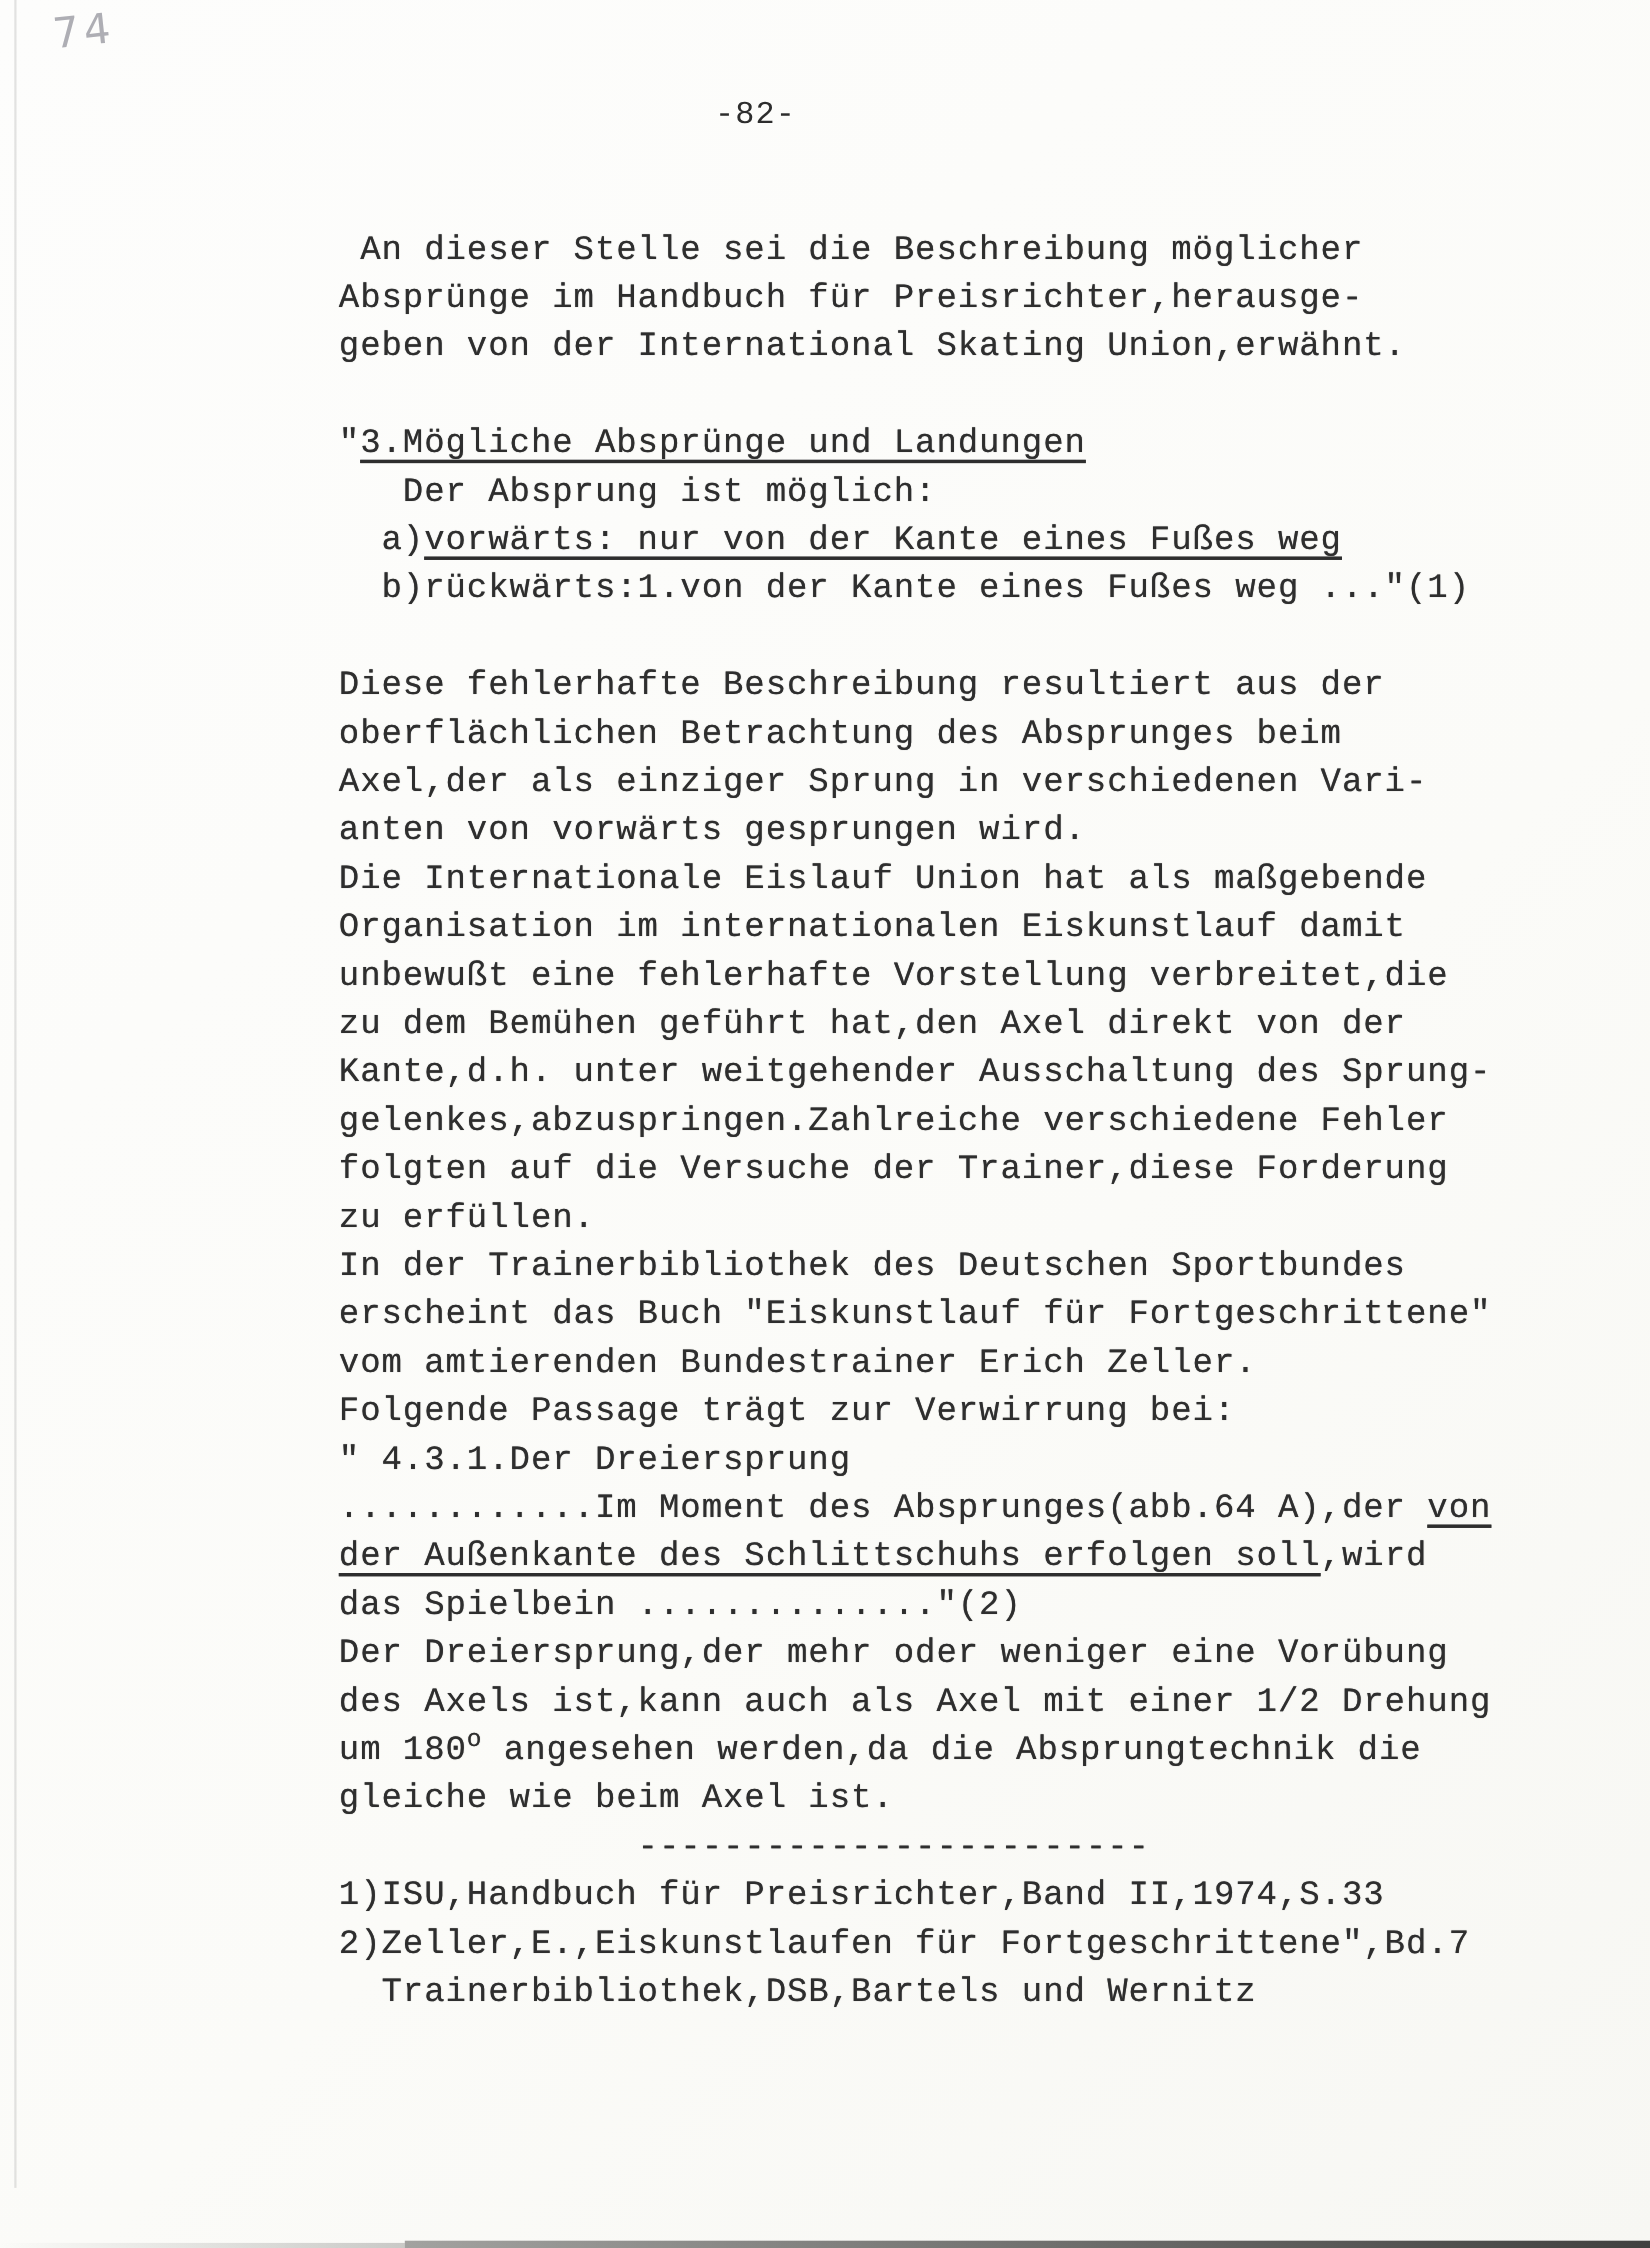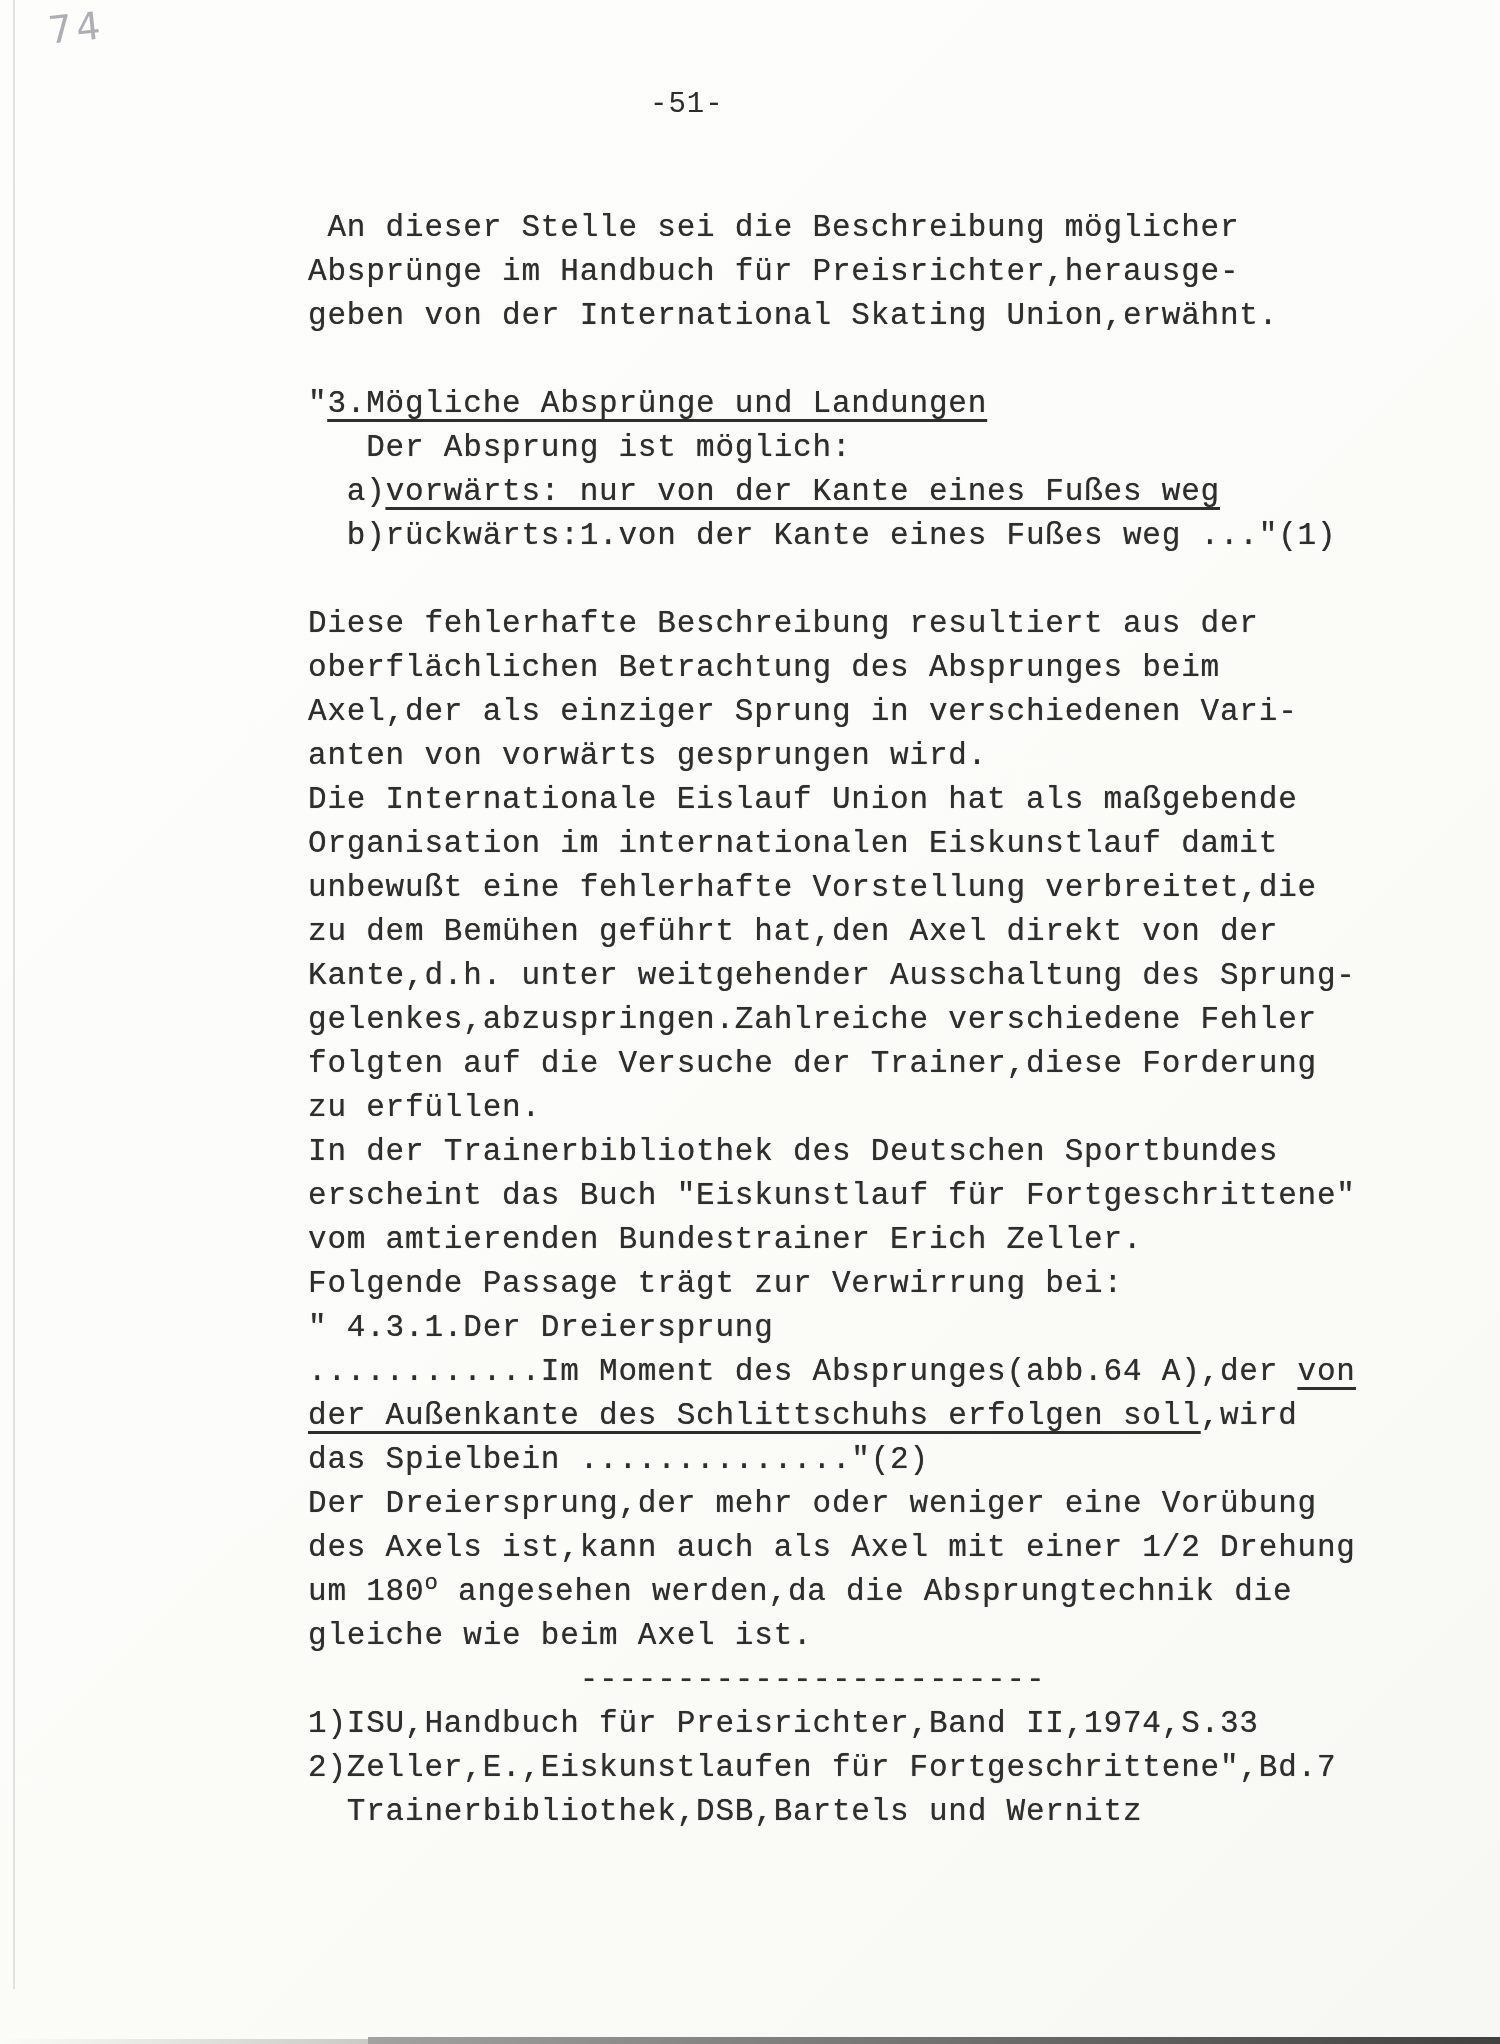--- a/index.html
+++ b/index.html
@@ -71,17 +71,17 @@
     left: 0; bottom: 0; width: 368px; height: 5px;
     background: linear-gradient(to right, rgba(120,120,118,0.0), rgba(110,110,108,0.35));
   }
 </style>
 </head>
 <body>
 
 <div class="page">
   <div class="edge-line"></div>
   <div class="pencil-note">74</div>
-  <div class="page-number">-51-</div>
+  <div class="page-number">-82-</div>
   <div class="text-block"><div class="line"><span> An dieser Stelle sei die Beschreibung möglicher</span></div><div class="line"><span>Absprünge im Handbuch für Preisrichter,herausge-</span></div><div class="line"><span>geben von der International Skating Union,erwähnt.</span></div><div class="line" style="margin-top: 44px;"><span>"</span><span class="u">3.Mögliche Absprünge und Landungen</span></div><div class="line"><span>   Der Absprung ist möglich:</span></div><div class="line"><span>  a)</span><span class="u">vorwärts: nur von der Kante eines Fußes weg</span></div><div class="line"><span>  b)rückwärts:1.von der Kante eines Fußes weg ..."(1)</span></div><div class="line" style="margin-top: 44px;"><span>Diese fehlerhafte Beschreibung resultiert aus der</span></div><div class="line"><span>oberflächlichen Betrachtung des Absprunges beim</span></div><div class="line"><span>Axel,der als einziger Sprung in verschiedenen Vari-</span></div><div class="line"><span>anten von vorwärts gesprungen wird.</span></div><div class="line"><span>Die Internationale Eislauf Union hat als maßgebende</span></div><div class="line"><span>Organisation im internationalen Eiskunstlauf damit</span></div><div class="line"><span>unbewußt eine fehlerhafte Vorstellung verbreitet,die</span></div><div class="line"><span>zu dem Bemühen geführt hat,den Axel direkt von der</span></div><div class="line"><span>Kante,d.h. unter weitgehender Ausschaltung des Sprung-</span></div><div class="line"><span>gelenkes,abzuspringen.Zahlreiche verschiedene Fehler</span></div><div class="line"><span>folgten auf die Versuche der Trainer,diese Forderung</span></div><div class="line"><span>zu erfüllen.</span></div><div class="line"><span>In der Trainerbibliothek des Deutschen Sportbundes</span></div><div class="line"><span>erscheint das Buch "Eiskunstlauf für Fortgeschrittene"</span></div><div class="line"><span>vom amtierenden Bundestrainer Erich Zeller.</span></div><div class="line"><span>Folgende Passage trägt zur Verwirrung bei:</span></div><div class="line"><span>" 4.3.1.Der Dreiersprung</span></div><div class="line"><span>............Im Moment des Absprunges(abb.64 A),der </span><span class="u">von</span></div><div class="line"><span class="u">der Außenkante des Schlittschuhs erfolgen soll</span><span>,wird</span></div><div class="line"><span>das Spielbein .............."(2)</span></div><div class="line"><span>Der Dreiersprung,der mehr oder weniger eine Vorübung</span></div><div class="line"><span>des Axels ist,kann auch als Axel mit einer 1/2 Drehung</span></div><div class="line"><span>um 180</span><span class="sup">o</span><span> angesehen werden,da die Absprungtechnik die</span></div><div class="line"><span>gleiche wie beim Axel ist.</span></div><div class="line"><span>              ------------------------</span></div><div class="line"><span>1)ISU,Handbuch für Preisrichter,Band II,1974,S.33</span></div><div class="line"><span>2)Zeller,E.,Eiskunstlaufen für Fortgeschrittene",Bd.7</span></div><div class="line"><span>  Trainerbibliothek,DSB,Bartels und Wernitz</span></div></div>
   <div class="scan-smudge"></div>
   <div class="scan-bar"></div>
 </div>
 
 </body></html>

